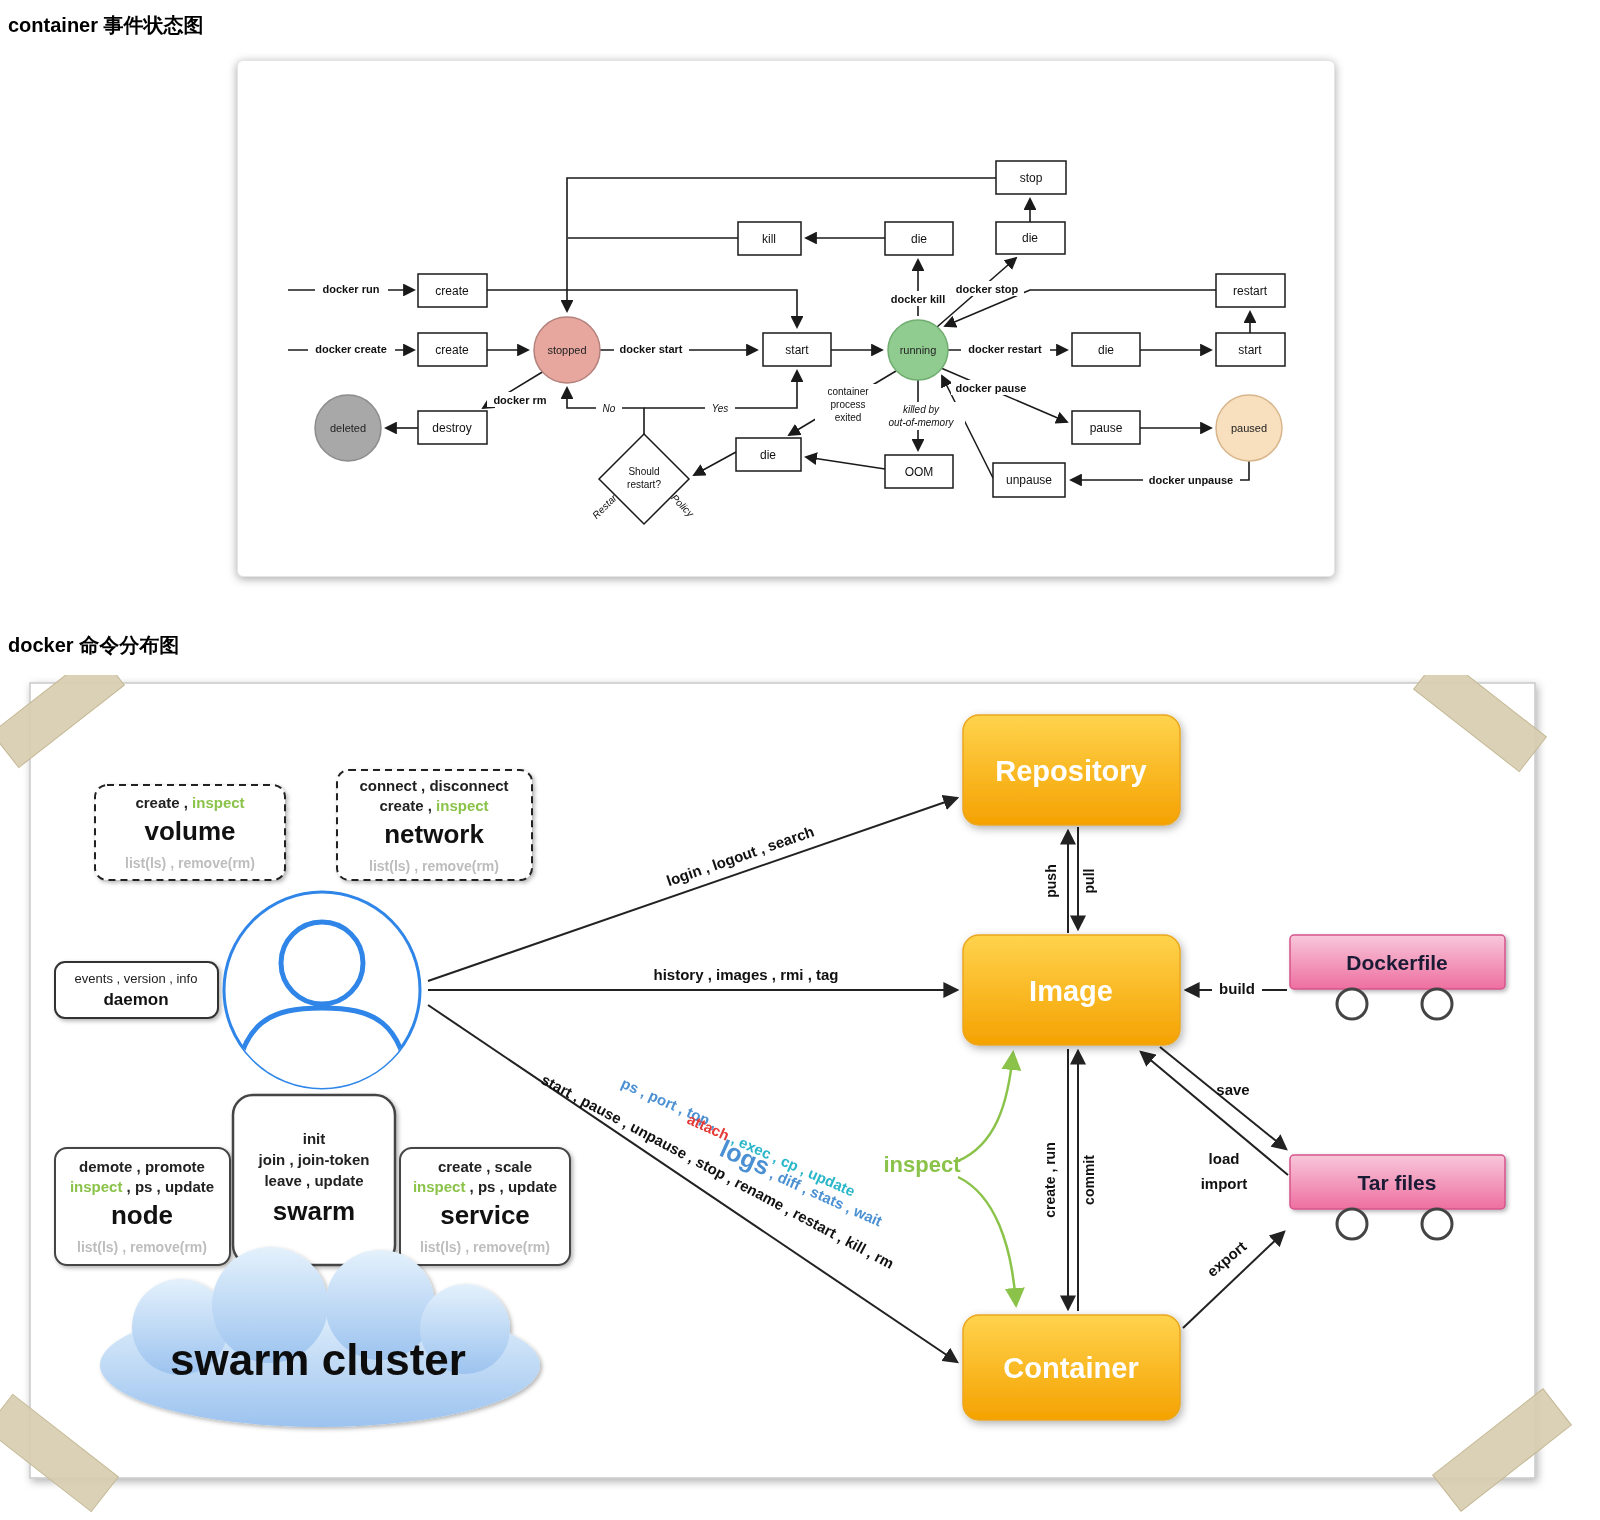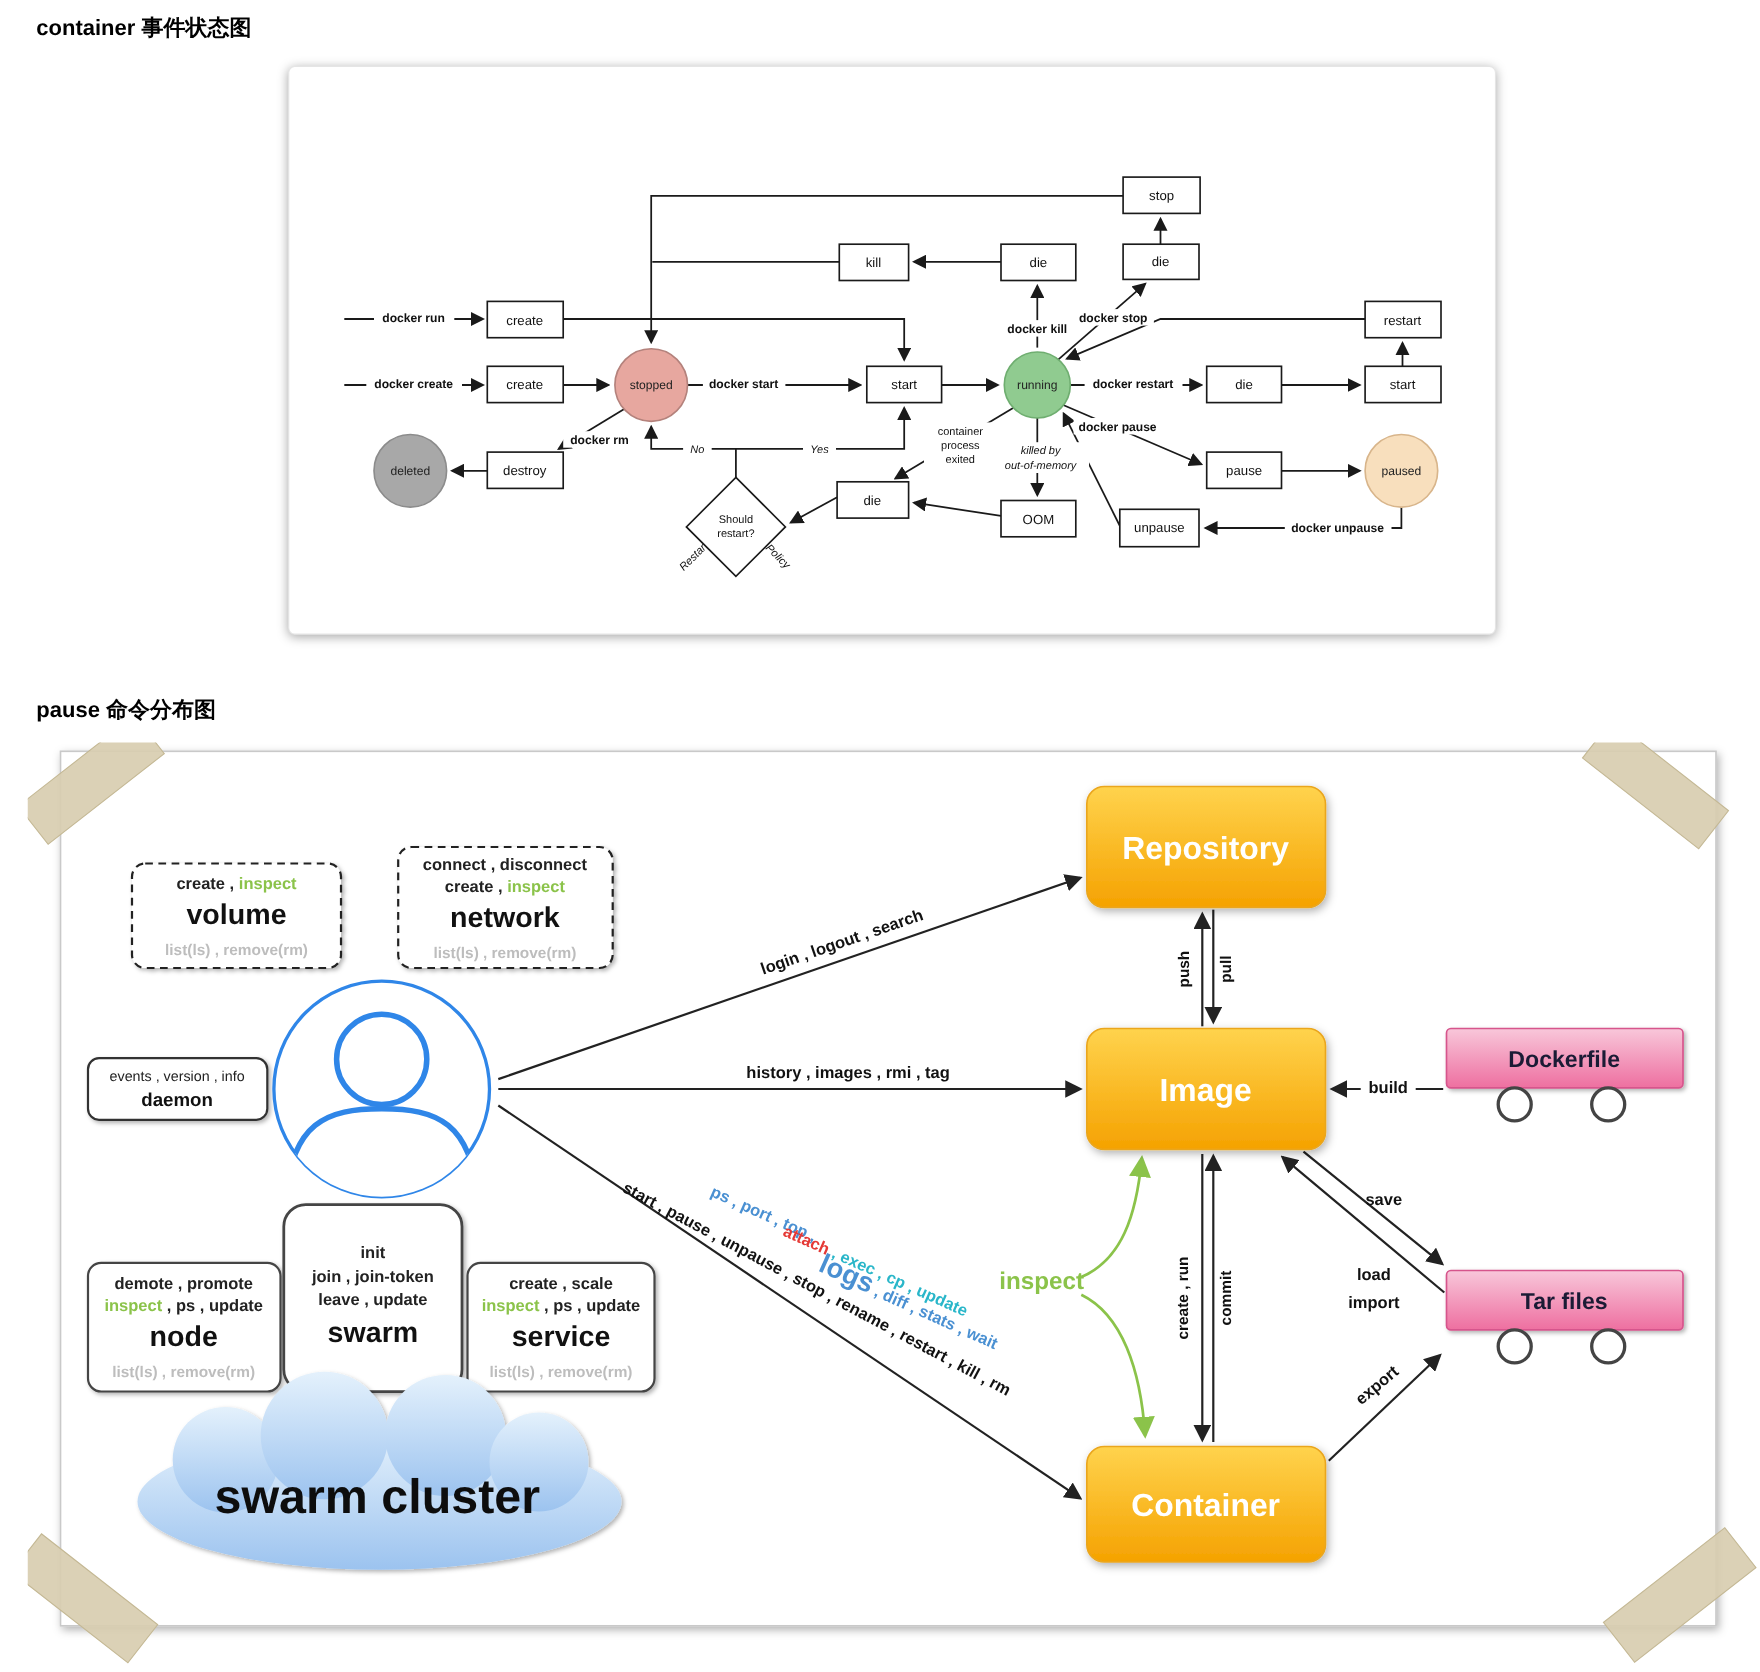--- a/index.html
+++ b/index.html
@@ -1,17 +1,17 @@
 <!DOCTYPE html>
 <html><head>
 <meta charset="utf-8">
 <style>
   html,body{margin:0;padding:0;background:#fff;}
   body{font-family:"Liberation Sans",sans-serif;color:#111;}
-  .page{position:relative;width:1576px;height:1520px;background:#fff;overflow:hidden;margin-left:25px;}
+  .page{position:relative;width:1576px;height:1520px;background:#fff;overflow:hidden;}
   .sec-title{position:absolute;left:8px;font-size:20px;font-weight:bold;margin:0;color:#000;}
   #title1{top:12px;}
   #title2{top:632px;}
   .card1{position:absolute;left:237px;top:60px;width:1096px;height:515px;background:#fff;
          border-radius:6px;box-shadow:0 2px 10px rgba(0,0,0,.35);border:1px solid #e5e5e5;}
   .poster-wrap{position:absolute;left:0;top:675px;width:1600px;height:845px;}
   svg{font-family:"Liberation Sans",sans-serif;}
   .ln{stroke:#1a1a1a;stroke-width:1.6;fill:none;}
   .ebox{fill:#fff;stroke:#1a1a1a;stroke-width:1.5;}
   .btxt{font-size:12px;fill:#111;text-anchor:middle;}
@@ -155,21 +155,21 @@
       </g>
 
       <g>
         <polygon points="406,373 451,418 406,463 361,418" fill="#fff" stroke="#1a1a1a" stroke-width="1.5"></polygon>
         <text class="smlbl" x="406" y="414">Should</text>
         <text class="smlbl" x="406" y="427">restart?</text>
       </g>
     </svg>
   </div>
 
-  <h2 class="sec-title" id="title2">pause 命令分布图</h2>
+  <h2 class="sec-title" id="title2">docker 命令分布图</h2>
 
   <div class="poster-wrap">
     <svg viewBox="0 0 1600 845" width="1600" height="845">
       <defs>
         <marker id="ar2" viewBox="0 0 10 10" refX="8.5" refY="5" markerWidth="8" markerHeight="8" orient="auto-start-reverse">
           <path d="M0,0 L10,5 L0,10 z" fill="#222"></path>
         </marker>
         <marker id="arg" viewBox="0 0 10 10" refX="8.5" refY="5" markerWidth="8" markerHeight="8" orient="auto-start-reverse">
           <path d="M0,0 L10,5 L0,10 z" fill="#8bc34a"></path>
         </marker>

